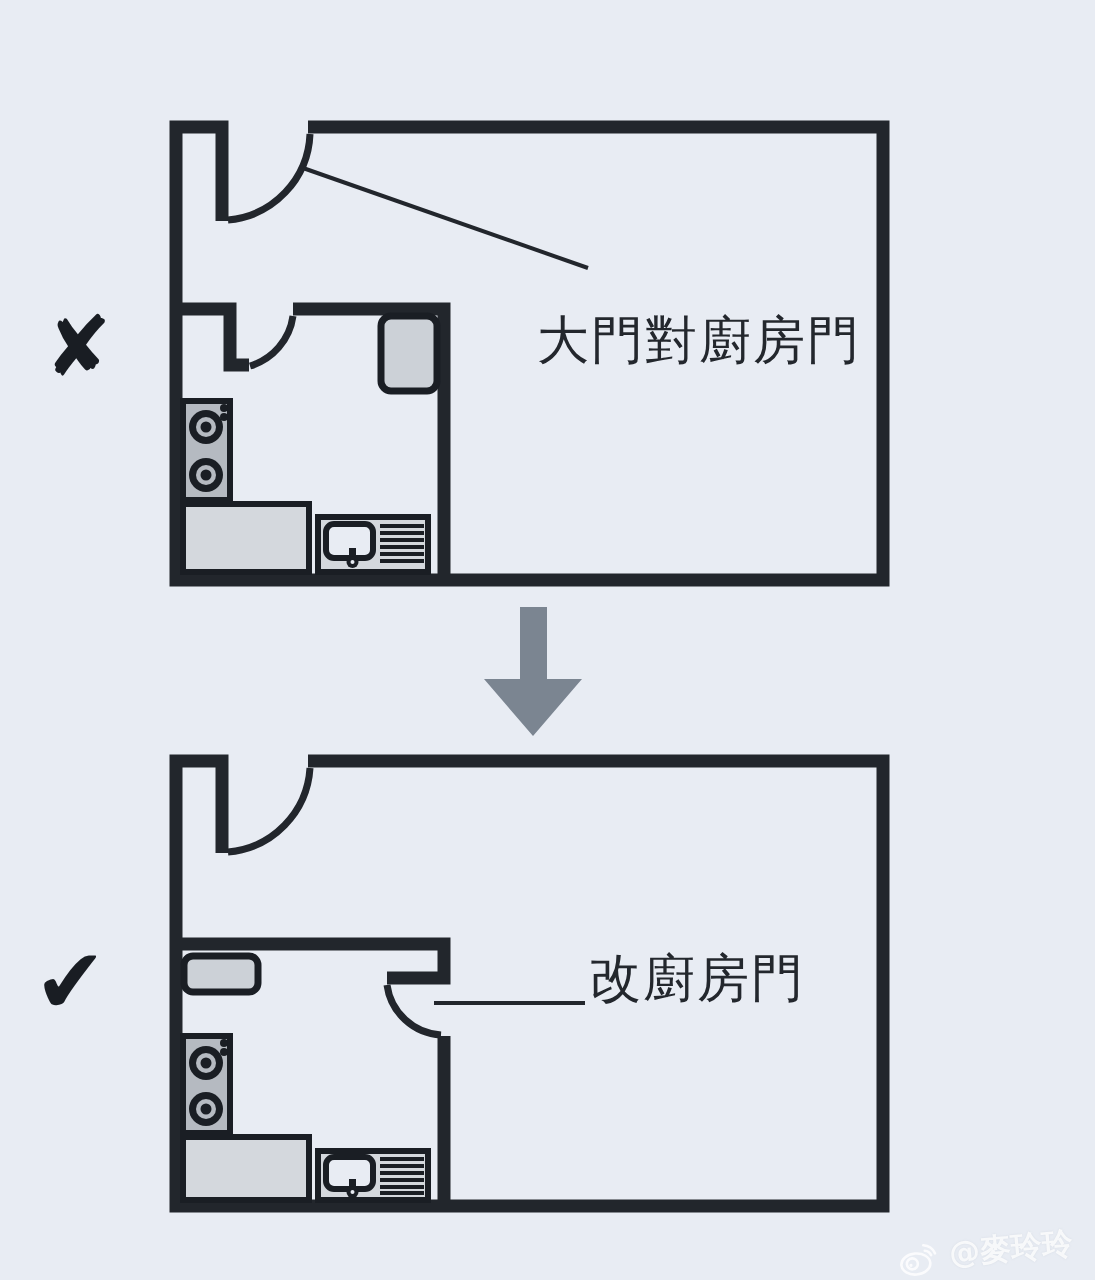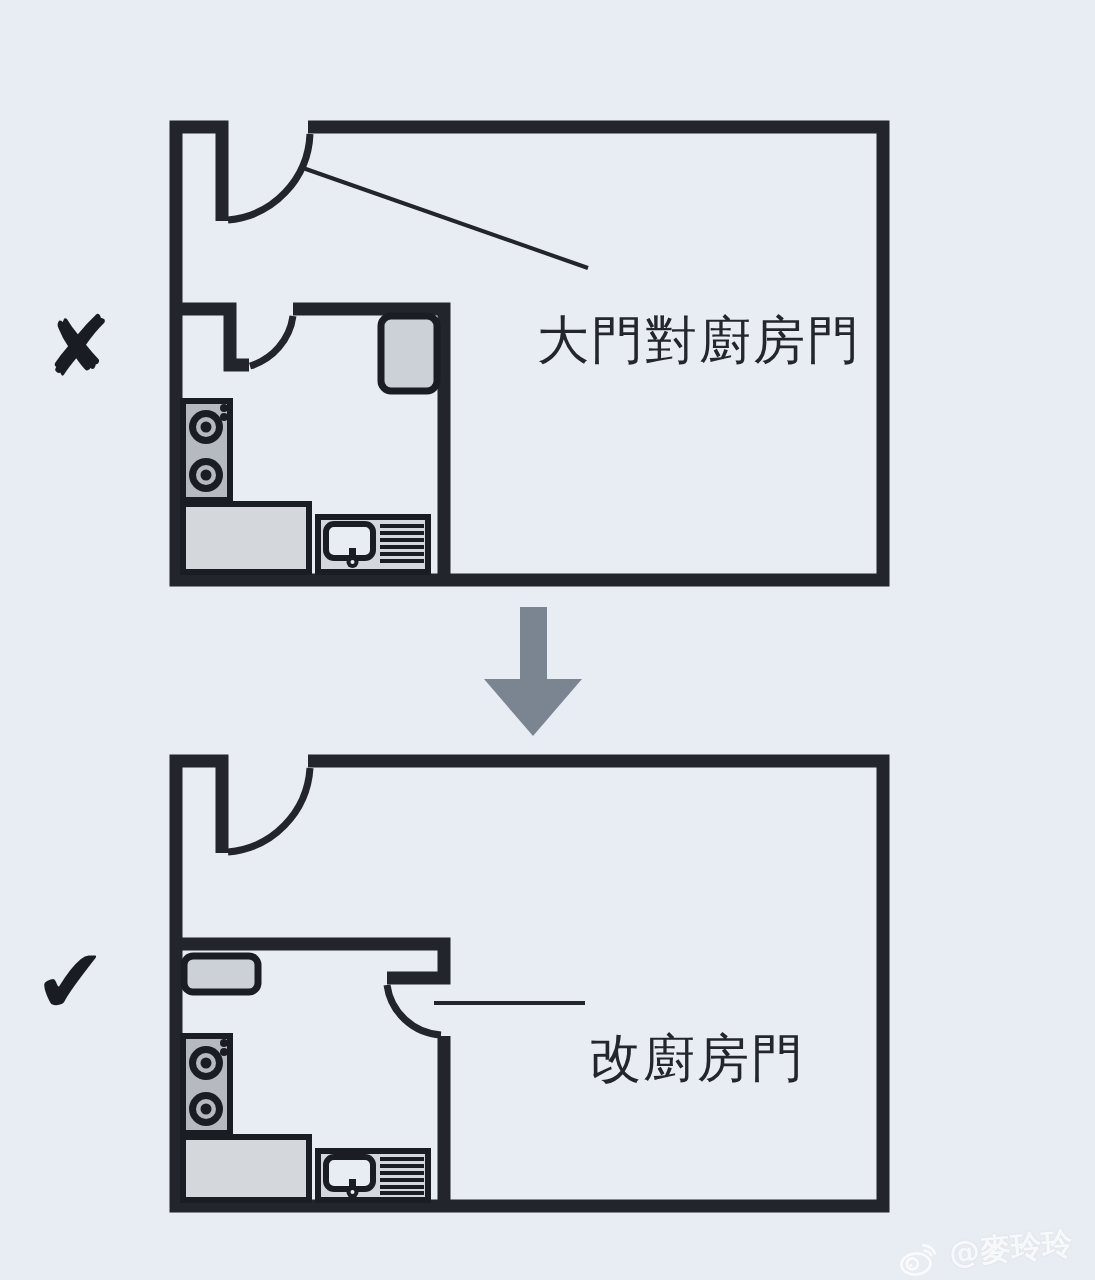--- a/index.html
+++ b/index.html
@@ -19,21 +19,21 @@
   }
   .mark-x{left:44px;top:306px;font-size:82px;transform:rotate(-2deg);}
   .mark-check{left:34px;top:938px;font-size:88px;transform:rotate(-3deg);}
   .plan-label{
     color:#23272d;
     font-size:52px;
     letter-spacing:2px;
     line-height:1.1;
   }
   .label-before{left:537px;top:274px;margin-top:38px;}
-  .label-after{left:589px;top:1030px;}
+  .label-after{left:589px;top:950px;}
   .watermark{
     left:896px;top:1230px;
     display:flex;align-items:center;gap:7px;
     color:rgba(255,255,255,0.80);
     transform:rotate(-5deg);
     font-size:31px;
     font-weight:bold;
     text-shadow:0 0 2px rgba(180,188,200,0.35);
   }
 </style>

